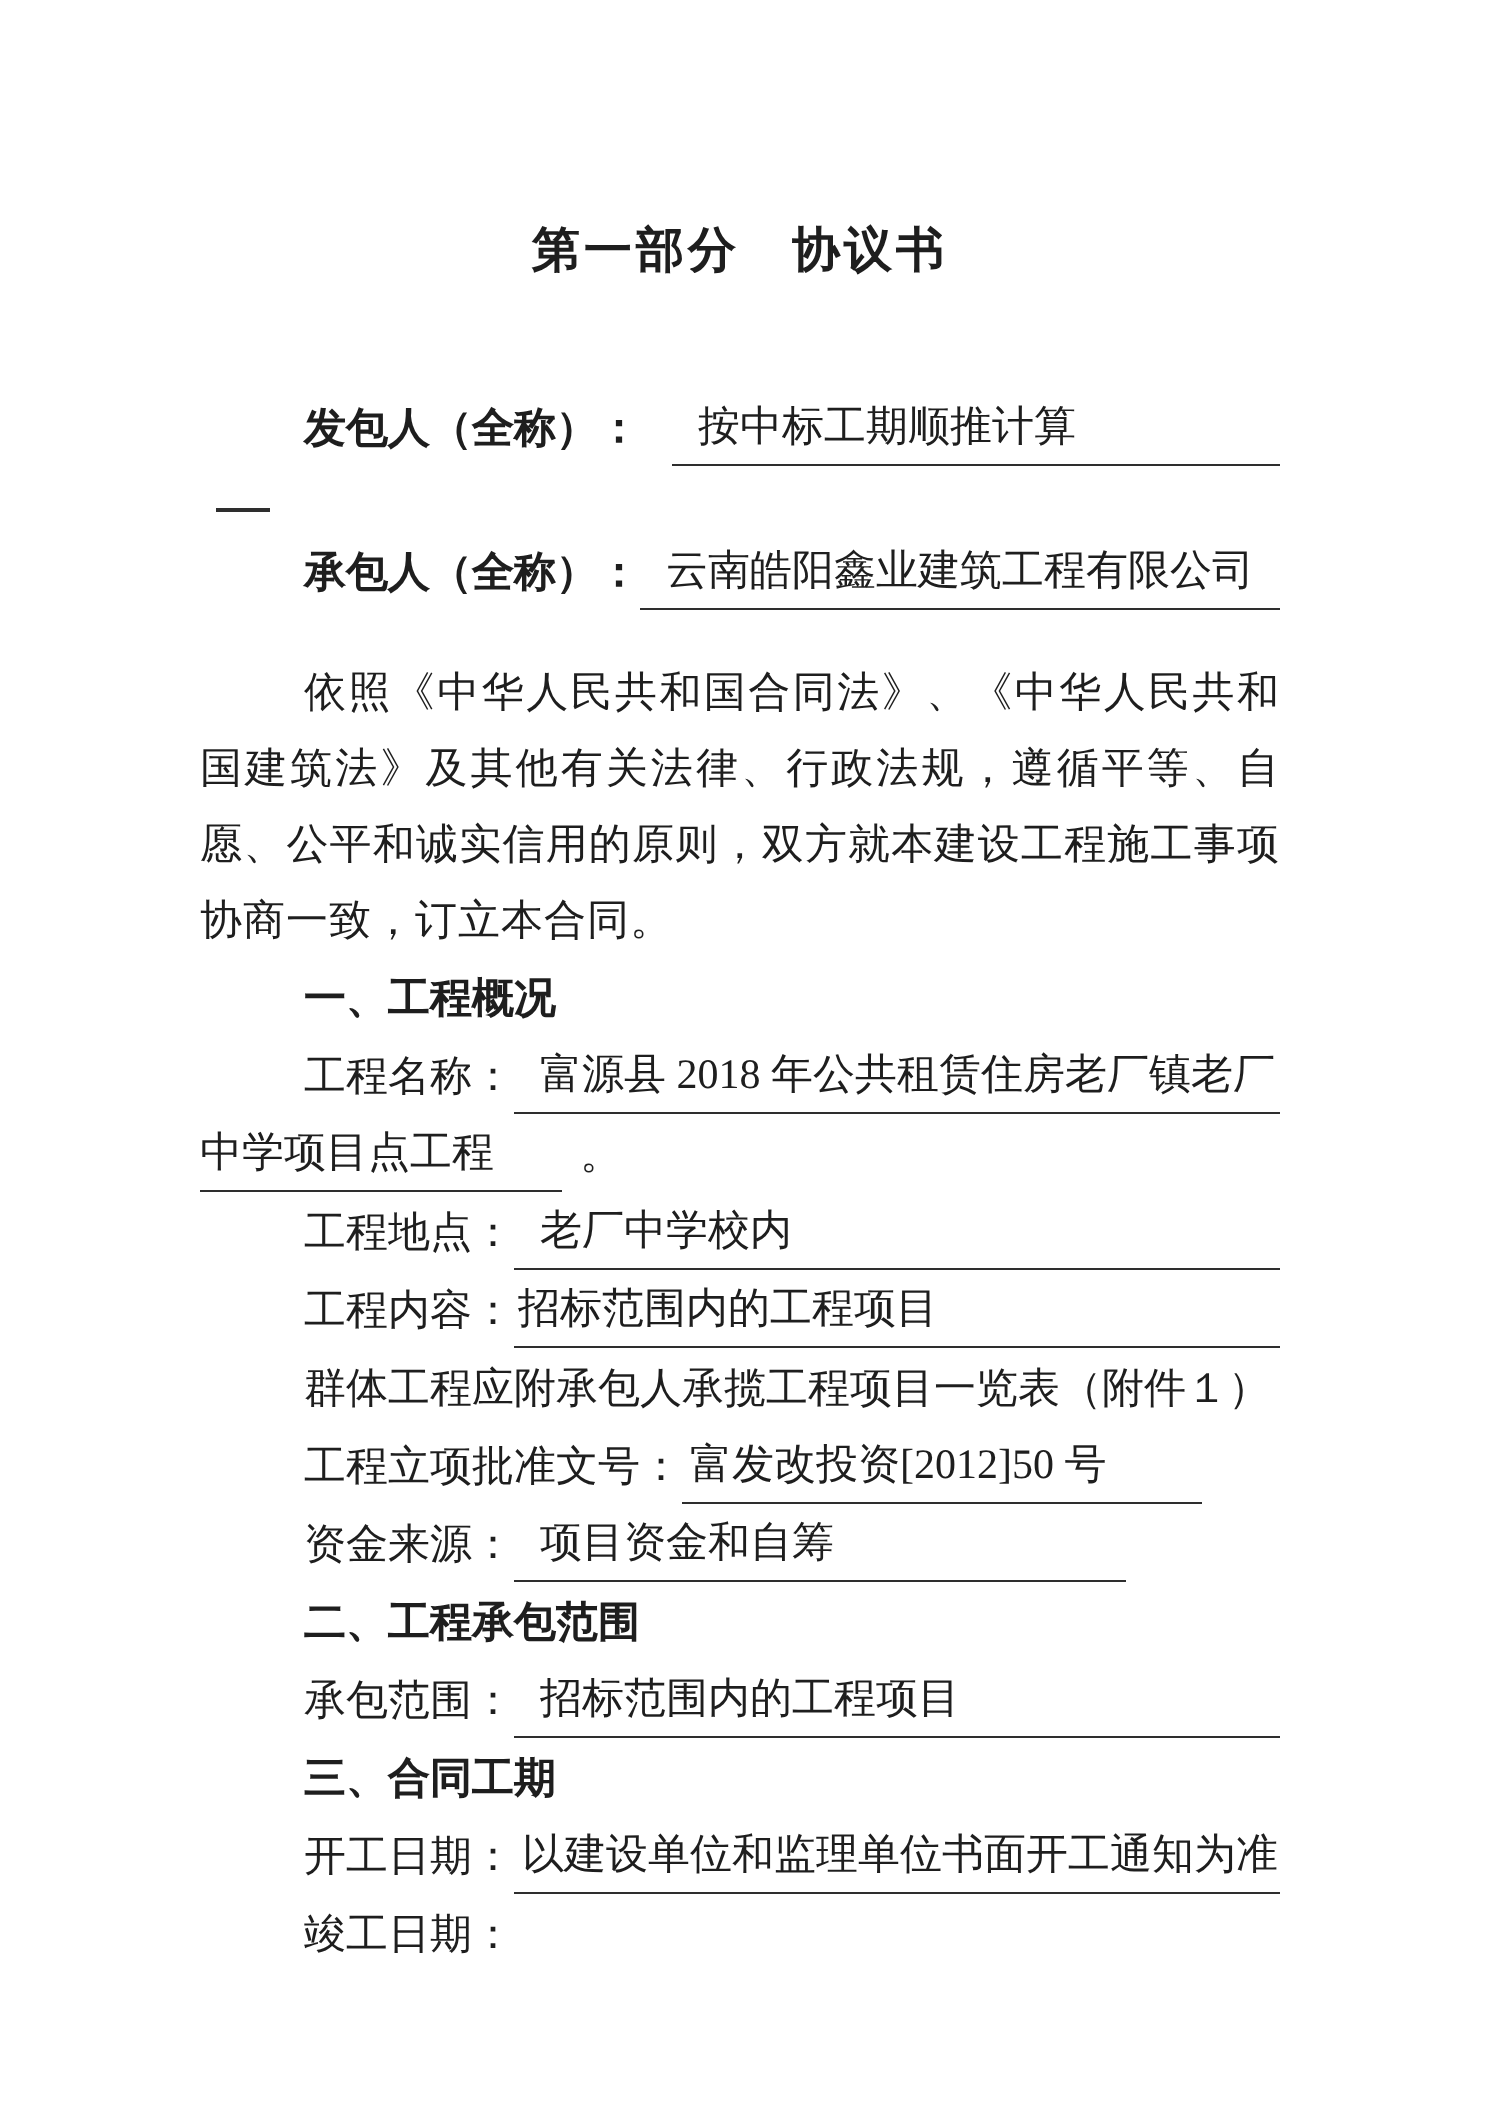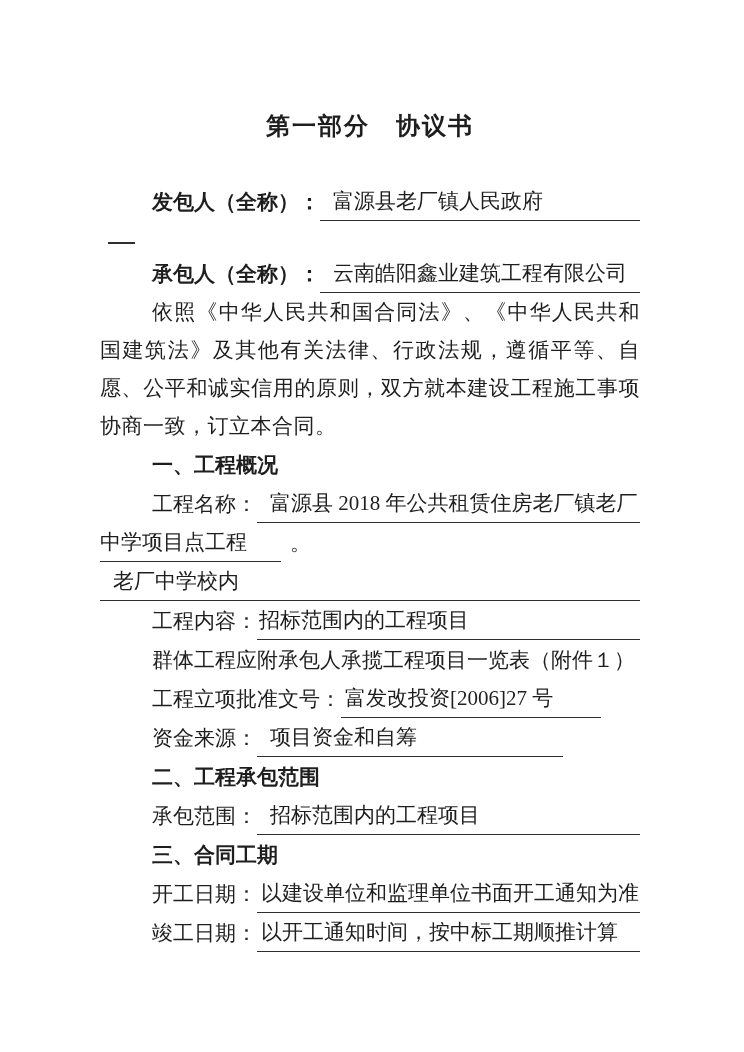--- a/index.html
+++ b/index.html
@@ -43,54 +43,54 @@
     border-bottom: 1.6px solid #2e2e2e;
   }
   .u-fill {
     flex: 1 1 auto;
     padding-left: 13px;
   }
   .u-fixed {
     flex: 0 0 auto;
     padding-left: 13px;
   }
-  .row-employer { margin-top: 40px; }
+  .row-employer { margin-top: 52px; gap: 16px; }
   .dash-row {
     height: 14px;
     margin-top: 9px;
   }
   .stray-dash {
     display: inline-block;
     width: 27px;
     margin-left: 8px;
     border-bottom: 2px solid #2e2e2e;
     height: 12px;
   }
   .row-contractor { margin-top: 10px; }
   .preamble {
-    margin-top: 0;
+    margin-top: 22px;
     font-size: 21px;
     line-height: 38px;
     text-align: justify;
     text-indent: 52px;
     letter-spacing: 0.5px;
   }
   .heading-row { font-weight: bold; }
   .suffix { flex: 0 0 auto; padding-left: 9px; }
 </style>
 </head>
 <body>
 
 <div class="page">
   <div class="content">
 
     <div class="doc-title">第一部分　协议书</div>
 
     <div class="row row-employer">
-      <span class="label bold indent">发包人（全称）：</span><span class="u u-fill">富源县老厂镇人民政府</span>
+      <span class="label bold indent">发包人（全称）：</span><span class="u u-fill">按中标工期顺推计算</span>
     </div>
 
     <div class="dash-row">
       <span class="stray-dash"></span>
     </div>
 
     <div class="row row-contractor">
       <span class="label bold indent">承包人（全称）：</span><span class="u u-fill">云南皓阳鑫业建筑工程有限公司</span>
     </div>
 
@@ -101,33 +101,33 @@
     </div>
 
     <div class="row">
       <span class="label indent">工程名称：</span><span class="u u-fill">富源县 2018 年公共租赁住房老厂镇老厂</span>
     </div>
     <div class="row">
       <span class="u u-fixed" style="padding-left:0; padding-right:34px;">中学项目点工程</span><span class="suffix">。</span>
     </div>
 
     <div class="row">
-      <span class="u u-fill">老厂中学校内</span>
+      <span class="label indent">工程地点：</span><span class="u u-fill">老厂中学校内</span>
     </div>
 
     <div class="row">
       <span class="label indent">工程内容：</span><span class="u u-fill" style="padding-left:2px;">招标范围内的工程项目</span>
     </div>
 
     <div class="row">
       <span class="indent">群体工程应附承包人承揽工程项目一览表（附件１）</span>
     </div>
 
     <div class="row">
-      <span class="label indent">工程立项批准文号：</span><span class="u u-fixed" style="padding-left:4px; padding-right:48px;">富发改投资[2006]27 号</span>
+      <span class="label indent">工程立项批准文号：</span><span class="u u-fixed" style="padding-left:4px; padding-right:48px;">富发改投资[2012]50 号</span>
     </div>
 
     <div class="row">
       <span class="label indent">资金来源：</span><span class="u u-fixed" style="padding-right:146px;">项目资金和自筹</span>
     </div>
 
     <div class="row heading-row">
       <span class="indent">二、工程承包范围</span>
     </div>
 
@@ -137,17 +137,17 @@
 
     <div class="row heading-row">
       <span class="indent">三、合同工期</span>
     </div>
 
     <div class="row">
       <span class="label indent">开工日期：</span><span class="u u-fill" style="padding-left:4px;margin-top:32px;">以建设单位和监理单位书面开工通知为准</span>
     </div>
 
     <div class="row">
-      <span class="label indent">竣工日期：</span><span class="u u-fill" style="padding-left:4px;">以开工通知时间，按中标工期顺推计算</span>
+      <span class="label indent">竣工日期：</span>
     </div>
 
   </div>
 </div>
 
 </body></html>

